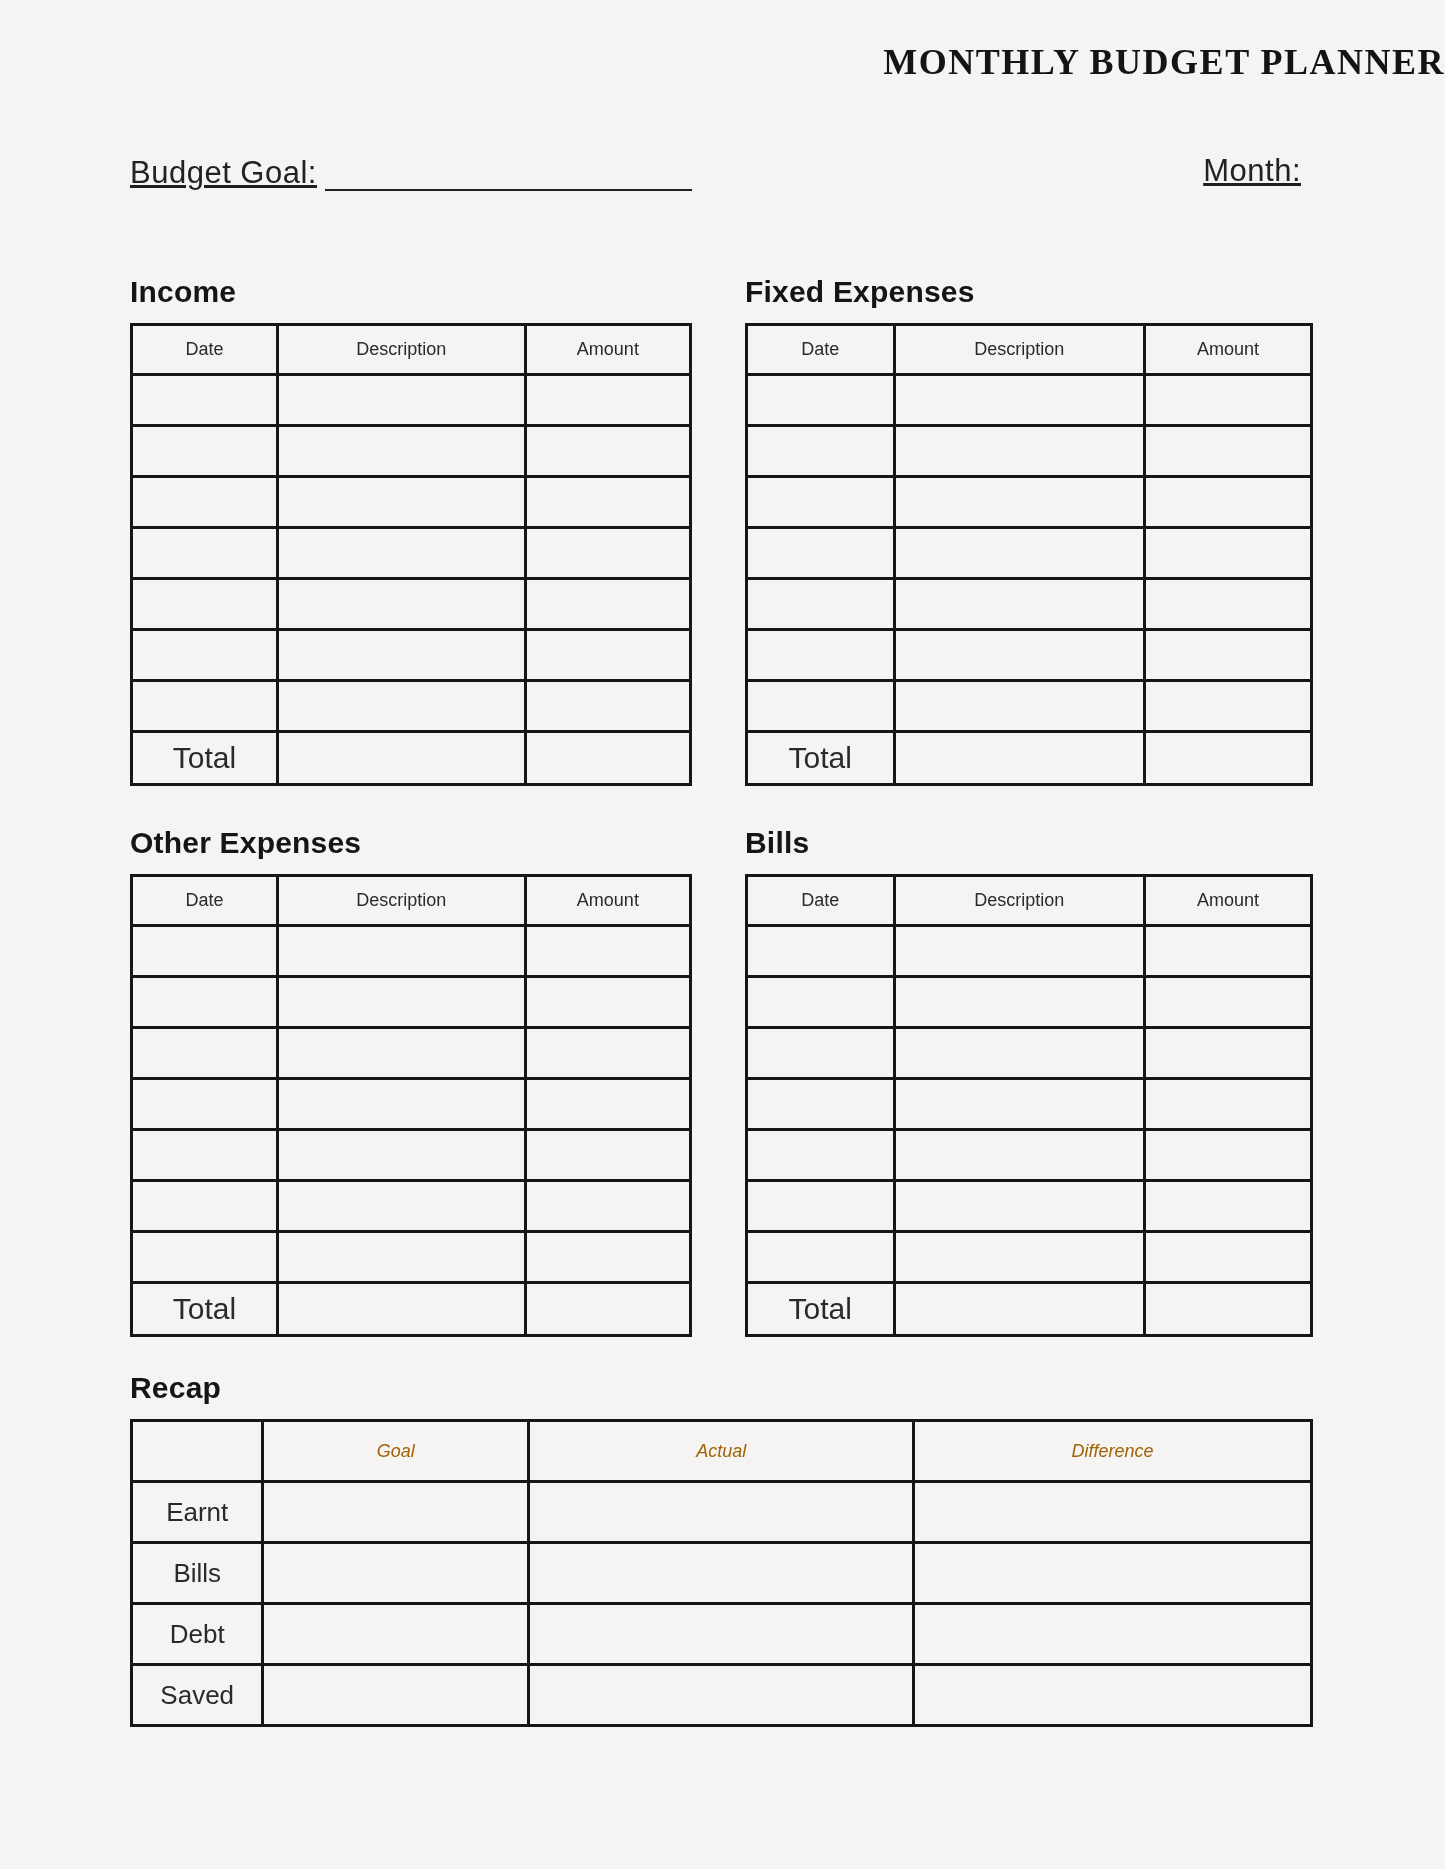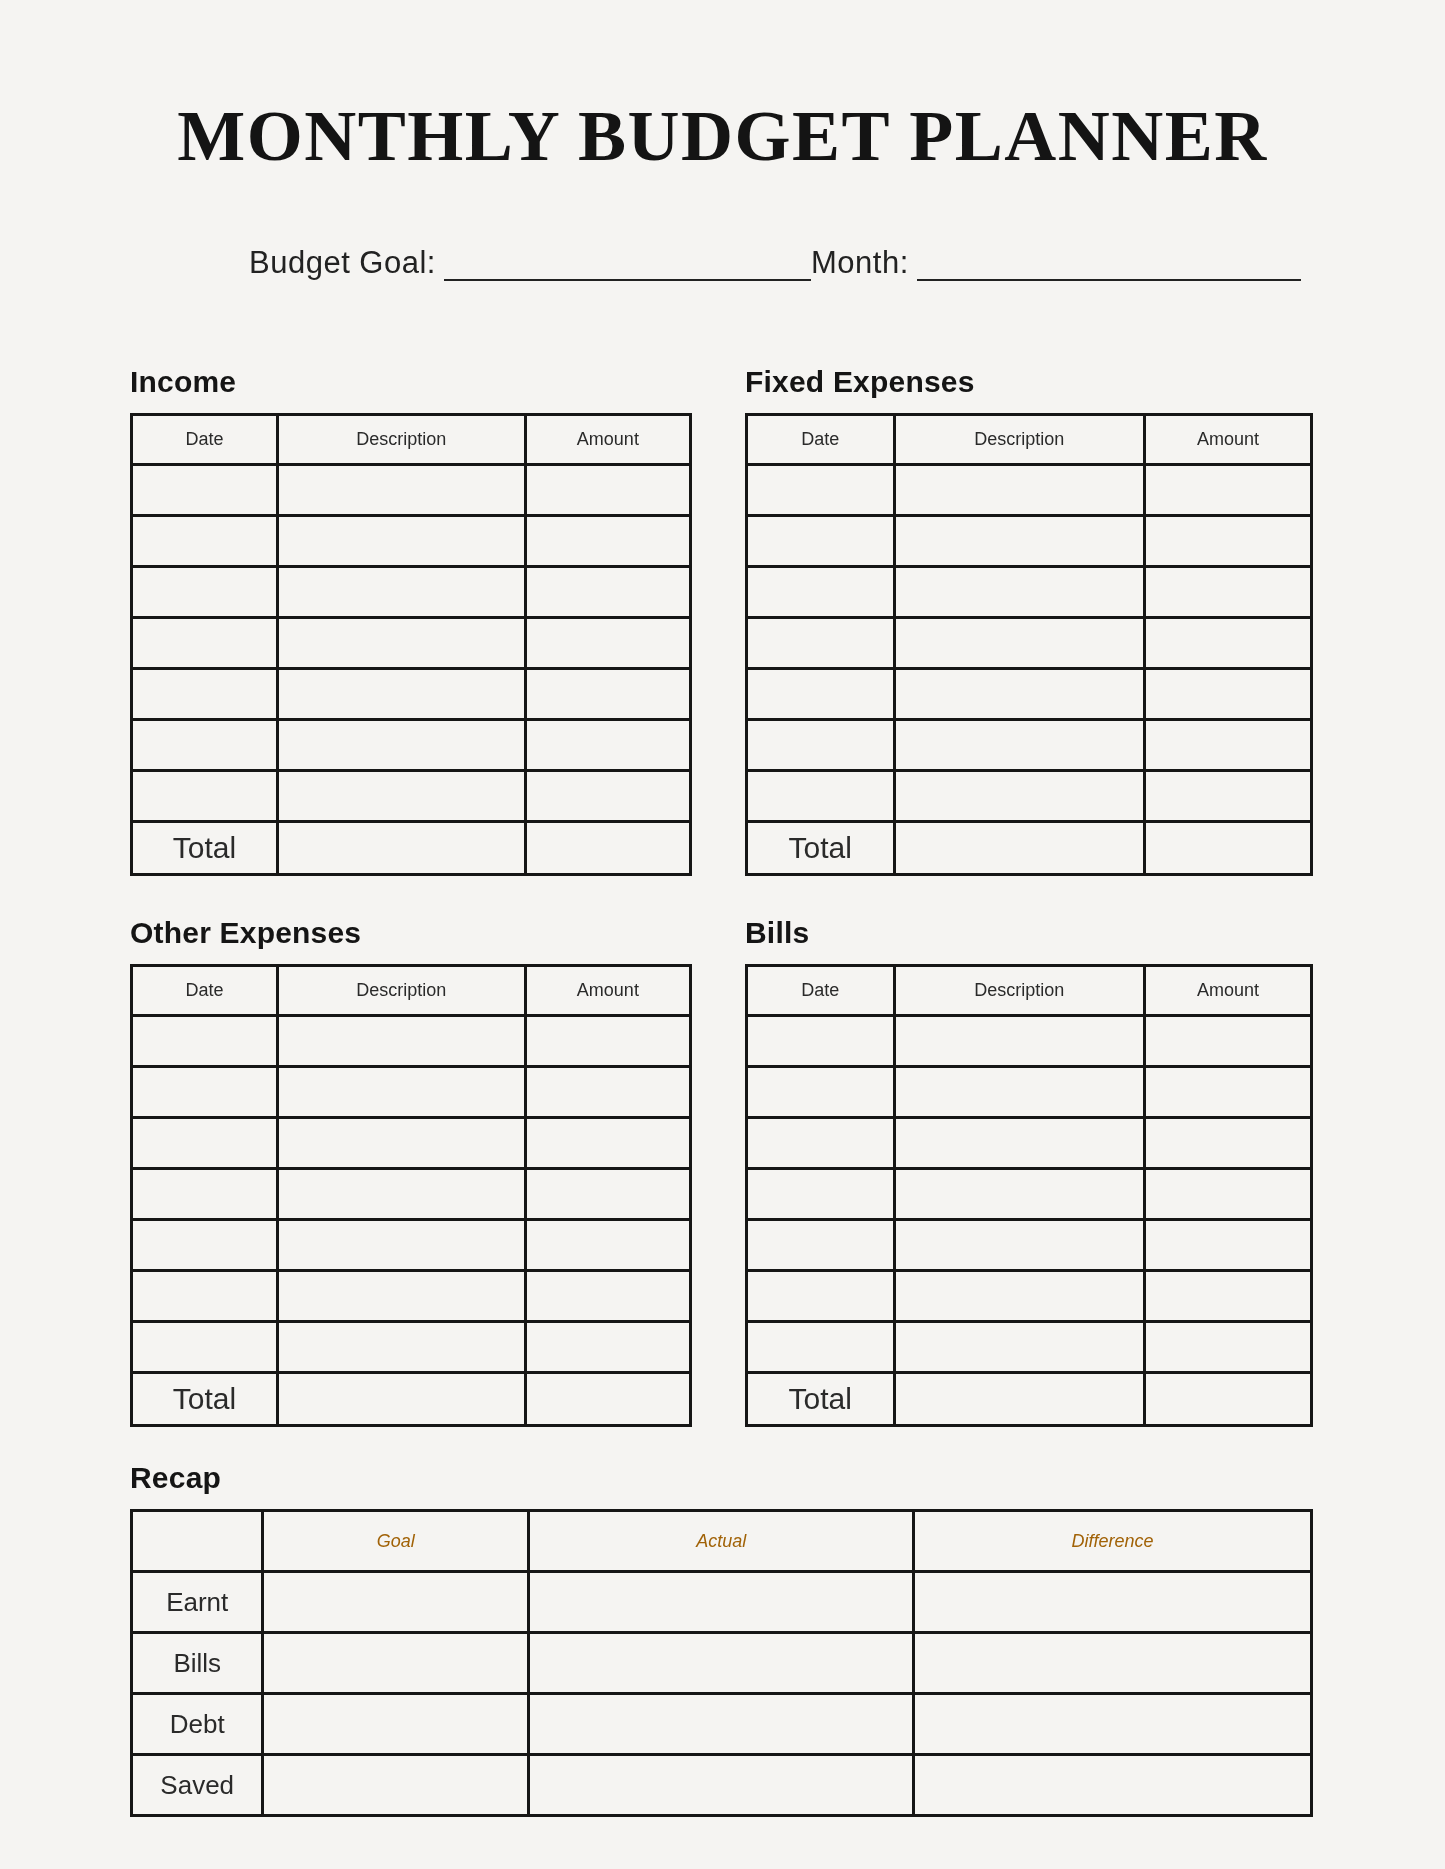--- a/index.html
+++ b/index.html
@@ -9,39 +9,40 @@
     background: #f5f4f2;
     font-family: "Liberation Sans", sans-serif;
     color: #1f1f1f;
     overflow: hidden;
   }
   .page { width: 1445px; height: 1869px; position: relative; }
 
   
   .title {
     margin: 0;
-    padding-top: 100px;
-    text-align: center;
+    padding-top: 44px;
+    text-align: right;
     font-family: "Liberation Serif", serif;
     font-weight: 700;
-    font-size: 72px;
+    font-size: 36px;
     line-height: 1;
     letter-spacing: 1.5px;
     color: #141414;
   }
 
   
   .fields {
     display: flex;
-    justify-content: flex-end;
+    justify-content: space-between;
     margin: 72px 144px 0 130px;
+    text-decoration: underline;
   }
   .field { display: flex; align-items: flex-end; }
   .field-goal { width: 562px; }
-  .field-month { width: 490px; }
+  .field-month { width: 490px; flex-direction: column; }
   .field-label {
     font-size: 31px;
     line-height: 1.2;
     letter-spacing: 0.5px;
     color: #222;
     white-space: nowrap;
   }
   .field-line {
     flex: 1;
     margin-left: 8px;

